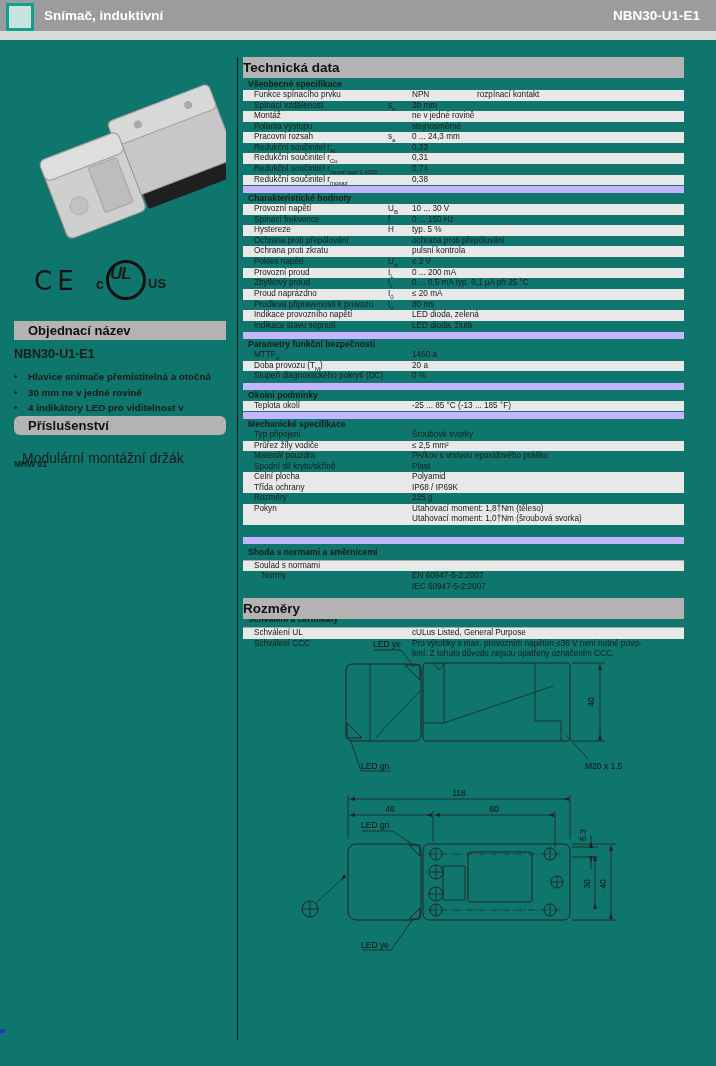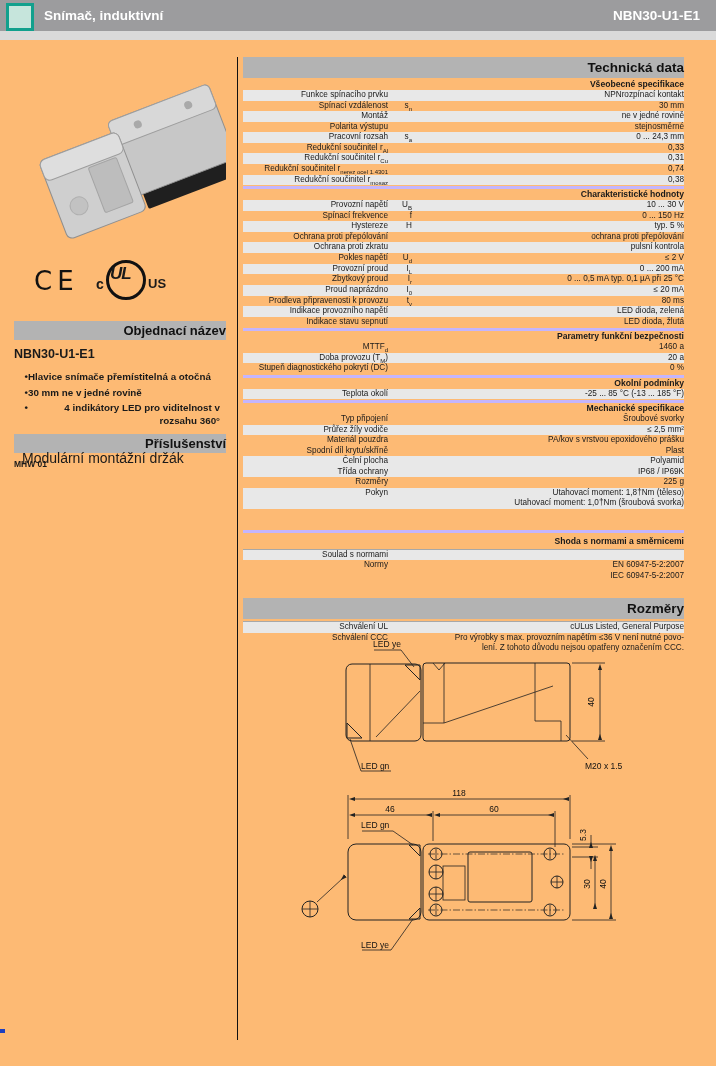--- a/index.html
+++ b/index.html
@@ -1,17 +1,17 @@
 <!DOCTYPE html>
 <html><head>
 <meta charset="utf-8">
 <style>
   html,body{margin:0;padding:0;background:#fff;}
-  .page{position:relative;width:716px;height:1066px;background:#fdba74;overflow:hidden;
-        font-family:"Liberation Sans",sans-serif;color:#1a1a1a;text-align:right;}
+  .page{position:relative;width:716px;height:1066px;background:#0f766e;overflow:hidden;
+        font-family:"Liberation Sans",sans-serif;color:#1a1a1a;}
   
   .topbar{position:absolute;left:0;top:0;width:716px;height:31px;background:#9c9c9e;}
   .brand-sq{position:absolute;left:6px;top:3px;width:22px;height:22px;background:#c6e5dc;border:3px solid #12a08d;}
   .topbar .ttl{position:absolute;left:44px;top:0;height:31px;line-height:31px;color:#fff;font-weight:bold;font-size:13.5px;}
   .topbar .pn{position:absolute;right:16px;top:0;height:31px;line-height:31px;color:#fff;font-weight:bold;font-size:13.5px;}
   .substrip{position:absolute;left:0;top:31px;width:716px;height:9px;background:#dadada;}
   
   .vdiv{position:absolute;left:237px;top:57px;width:1px;height:983px;background:#111;}
   
   .photo{position:absolute;left:28px;top:56px;}
@@ -22,31 +22,31 @@
   .ul-circle{position:absolute;left:10px;top:2px;width:34px;height:34px;border:3px solid #111;border-radius:50%;}
   .ul-mark{position:absolute;left:14px;top:6px;font-size:17px;font-weight:bold;font-style:italic;letter-spacing:-1px;}
   .ul-us{position:absolute;left:52px;top:18px;font-size:13px;font-weight:bold;}
   .secbar{position:absolute;left:14px;width:212px;height:19px;background:#b3b3b3;color:#111;
           font-weight:bold;font-size:13px;line-height:19px;padding-left:14px;box-sizing:border-box;}
   .order-bar{top:321px;}
   .order-product{position:absolute;left:14px;top:347px;font-weight:bold;font-size:12.5px;}
   .bullets{position:absolute;left:14px;top:371px;width:206px;}
   .bullets .b{display:flex;font-weight:bold;font-size:9.8px;line-height:12.5px;margin-bottom:3px;}
   .bullets .dot{width:14px;flex:0 0 14px;}
-  .acc-bar{top:434px;}
+  .acc-bar{top:416px;border-radius:6px;}
   .acc-item{position:absolute;left:14px;top:459px;font-weight:bold;font-size:8.5px;}
   .acc-desc{position:absolute;left:14px;top:450px;font-size:14px;padding-left:8px;}
   .footer-mark{position:absolute;left:0;top:1029px;width:5px;height:4px;background:#1d3fbf;}
   
   .rcol{position:absolute;left:243px;top:57px;width:441px;}
   .rbar{height:21px;background:#b3b3b3;color:#111;font-weight:bold;font-size:13.5px;line-height:21px;
         box-sizing:border-box;}
   .tsec{font-weight:bold;font-size:8.6px;line-height:11px;padding-left:5px;margin-top:1px;}
-  .tsec.lt{border-top:3px solid #c4b5fd;}
-  .tsec.gap{padding-top:3px;padding-bottom:2px;border-bottom:1px solid #a8a8a8;margin-top:21px;}
+  .tsec.lt{border-top:7px solid #c4b5fd;}
+  .tsec.gap{padding-top:3px;padding-bottom:2px;border-bottom:1px solid #a8a8a8;margin-top:12px;}
   .trow{display:grid;grid-template-columns:134px 24px 1fr;padding-left:11px;font-size:8.2px;line-height:10.5px;min-height:10.5px;}
   .trow.g{background:#e8e8e8;}
   .tl.ind{padding-left:8px;}
   sub{font-size:6px;line-height:1;}
   .tv .v1{display:inline-block;width:65px;}
   .tvl{min-height:10.5px;}
   
   .dims{position:absolute;left:243px;top:598px;width:441px;}
   .drawing{display:block;}
   svg text{font-family:"Liberation Sans",sans-serif;font-size:8.5px;fill:#111;}

